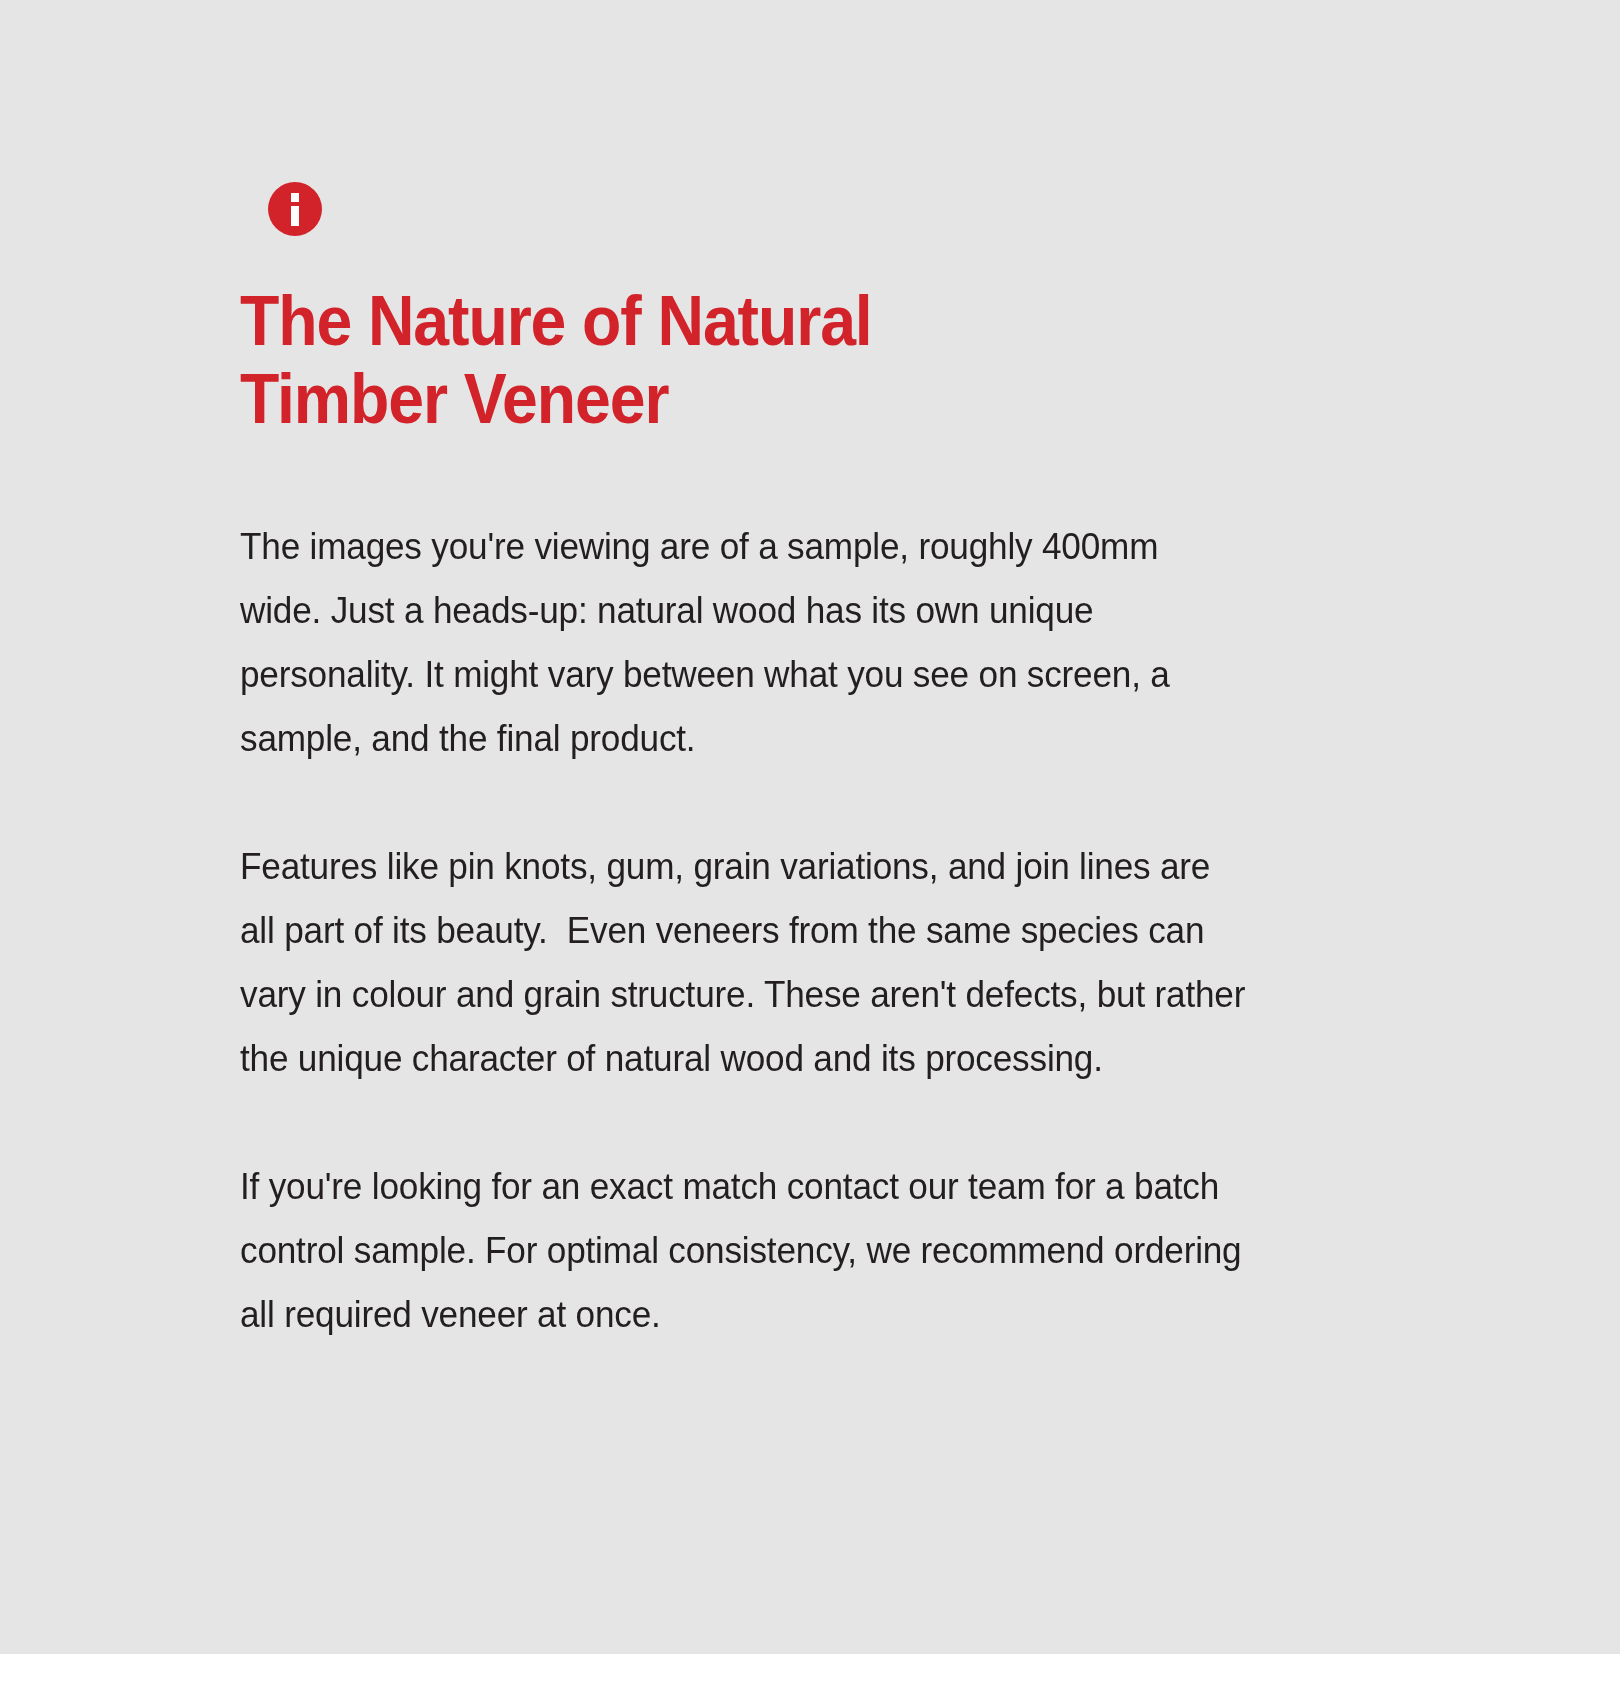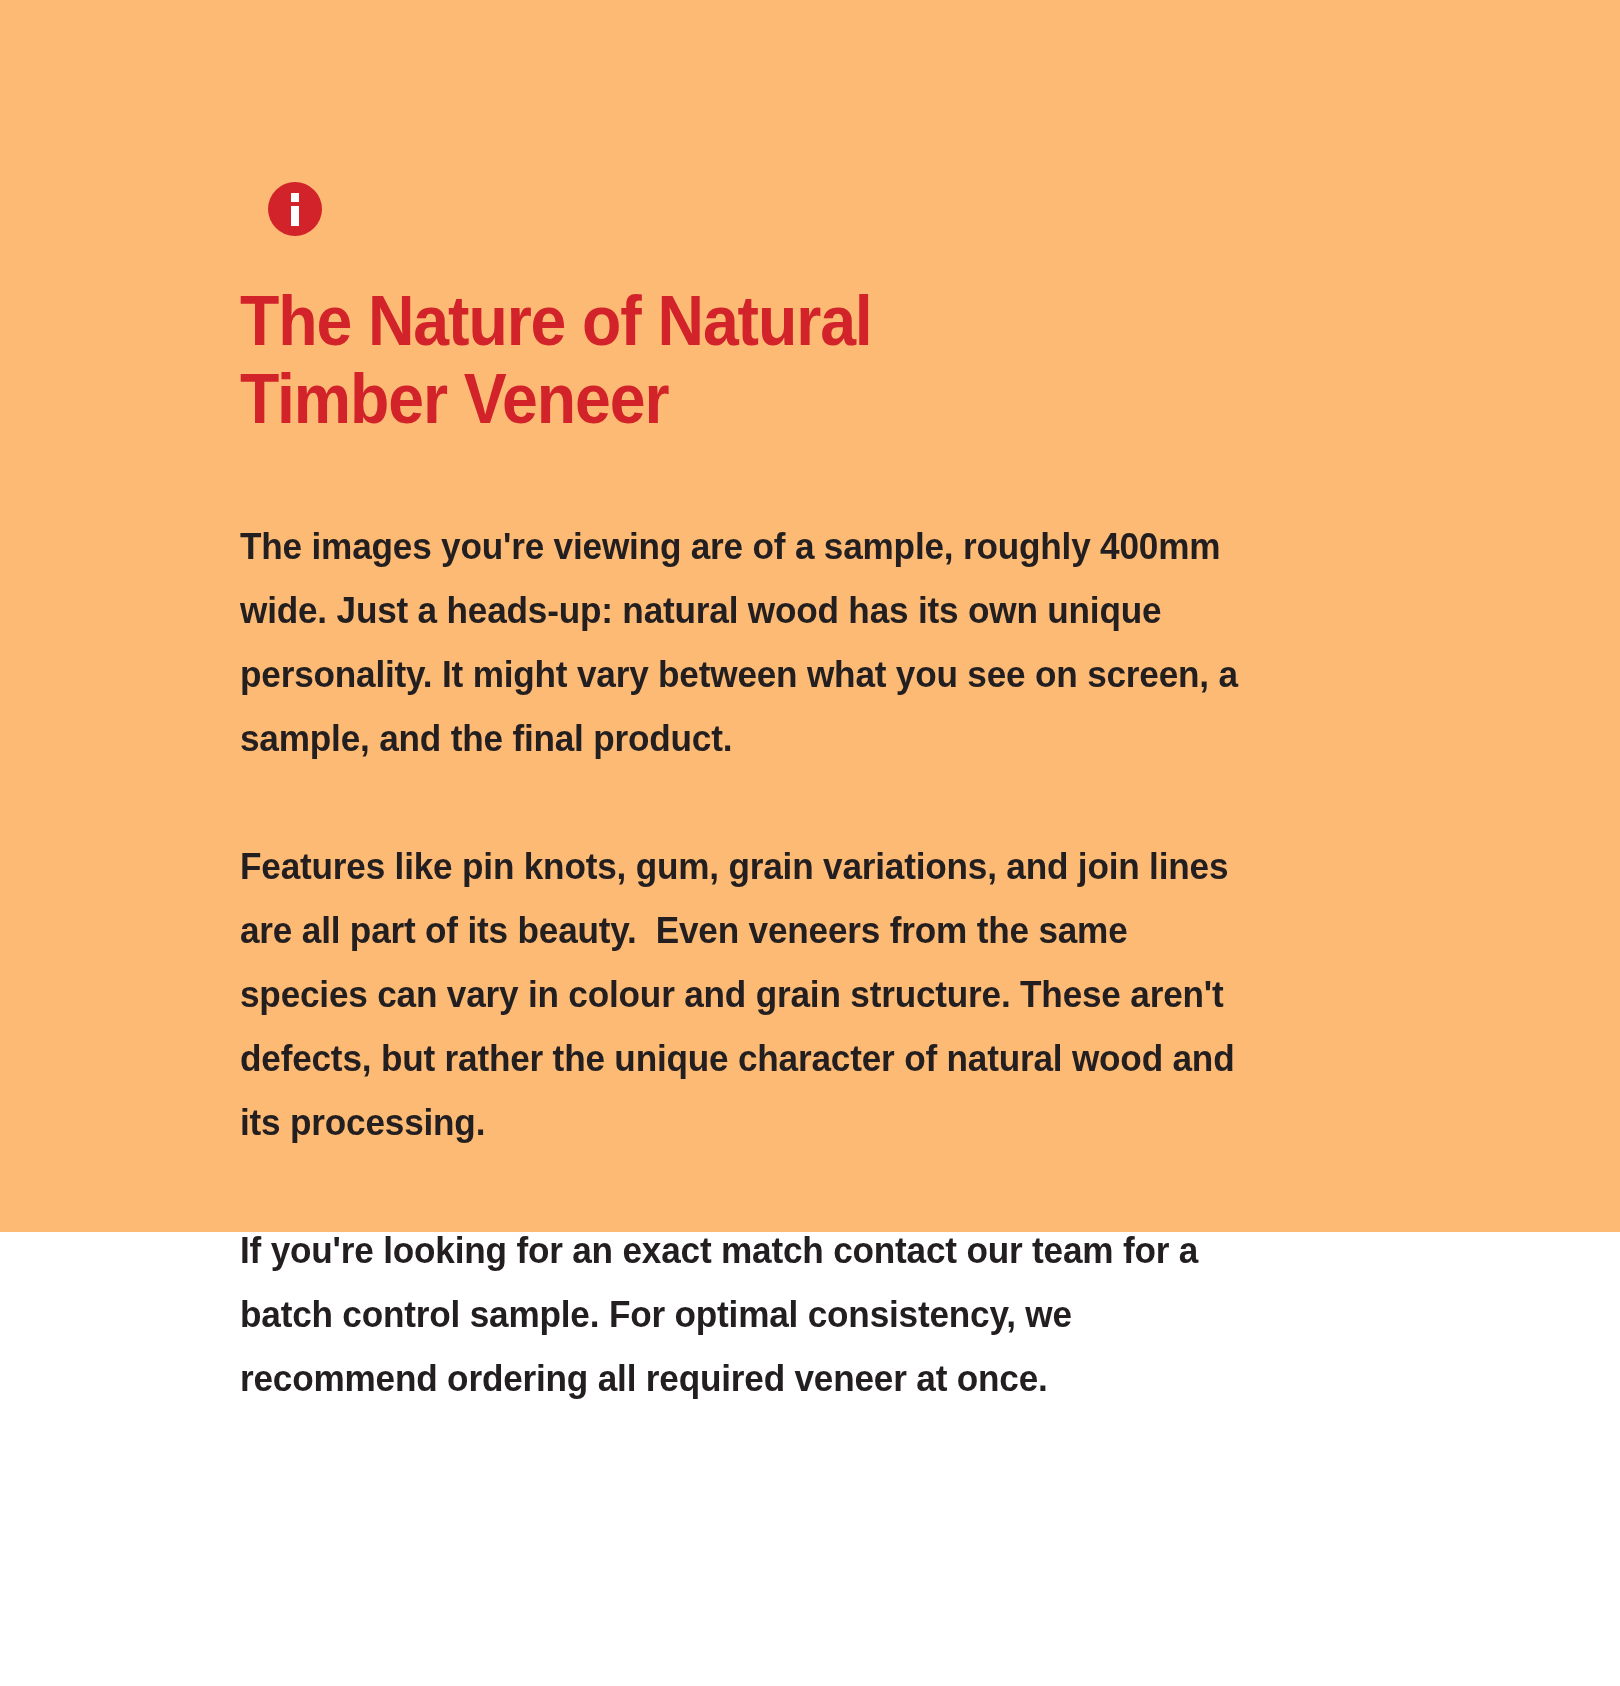--- a/index.html
+++ b/index.html
@@ -10,23 +10,23 @@
     width: 1620px;
     height: 1686px;
     background: #ffffff;
     font-family: "Liberation Sans", sans-serif;
     -webkit-font-smoothing: antialiased;
   }
 
   .page {
     position: relative;
     width: 1620px;
-    height: 1232px;
+    height: 1654px;
     box-sizing: border-box;
-    background: #fdba74;
+    background: #e5e5e5;
   }
 
   .content {
     position: absolute;
     left: 240px;
     top: 150px;
     width: 1060px;
   }
 
   
@@ -75,21 +75,21 @@
     white-space: nowrap;
   }
 
   
   .body-copy {
     margin-top: 76px;
     color: #231F20;
     font-family: "Liberation Sans", sans-serif;
     font-size: 37px;
     line-height: 64px;
-    font-weight: 700;
+    font-weight: 400;
     letter-spacing: -0.2px;
   }
   .body-copy p {
     margin: 0 0 64px 0;
     white-space: pre-wrap;
     transform: scaleX(0.95);
     transform-origin: left top;
   }
   .body-copy p:last-child {
     margin-bottom: 0;

